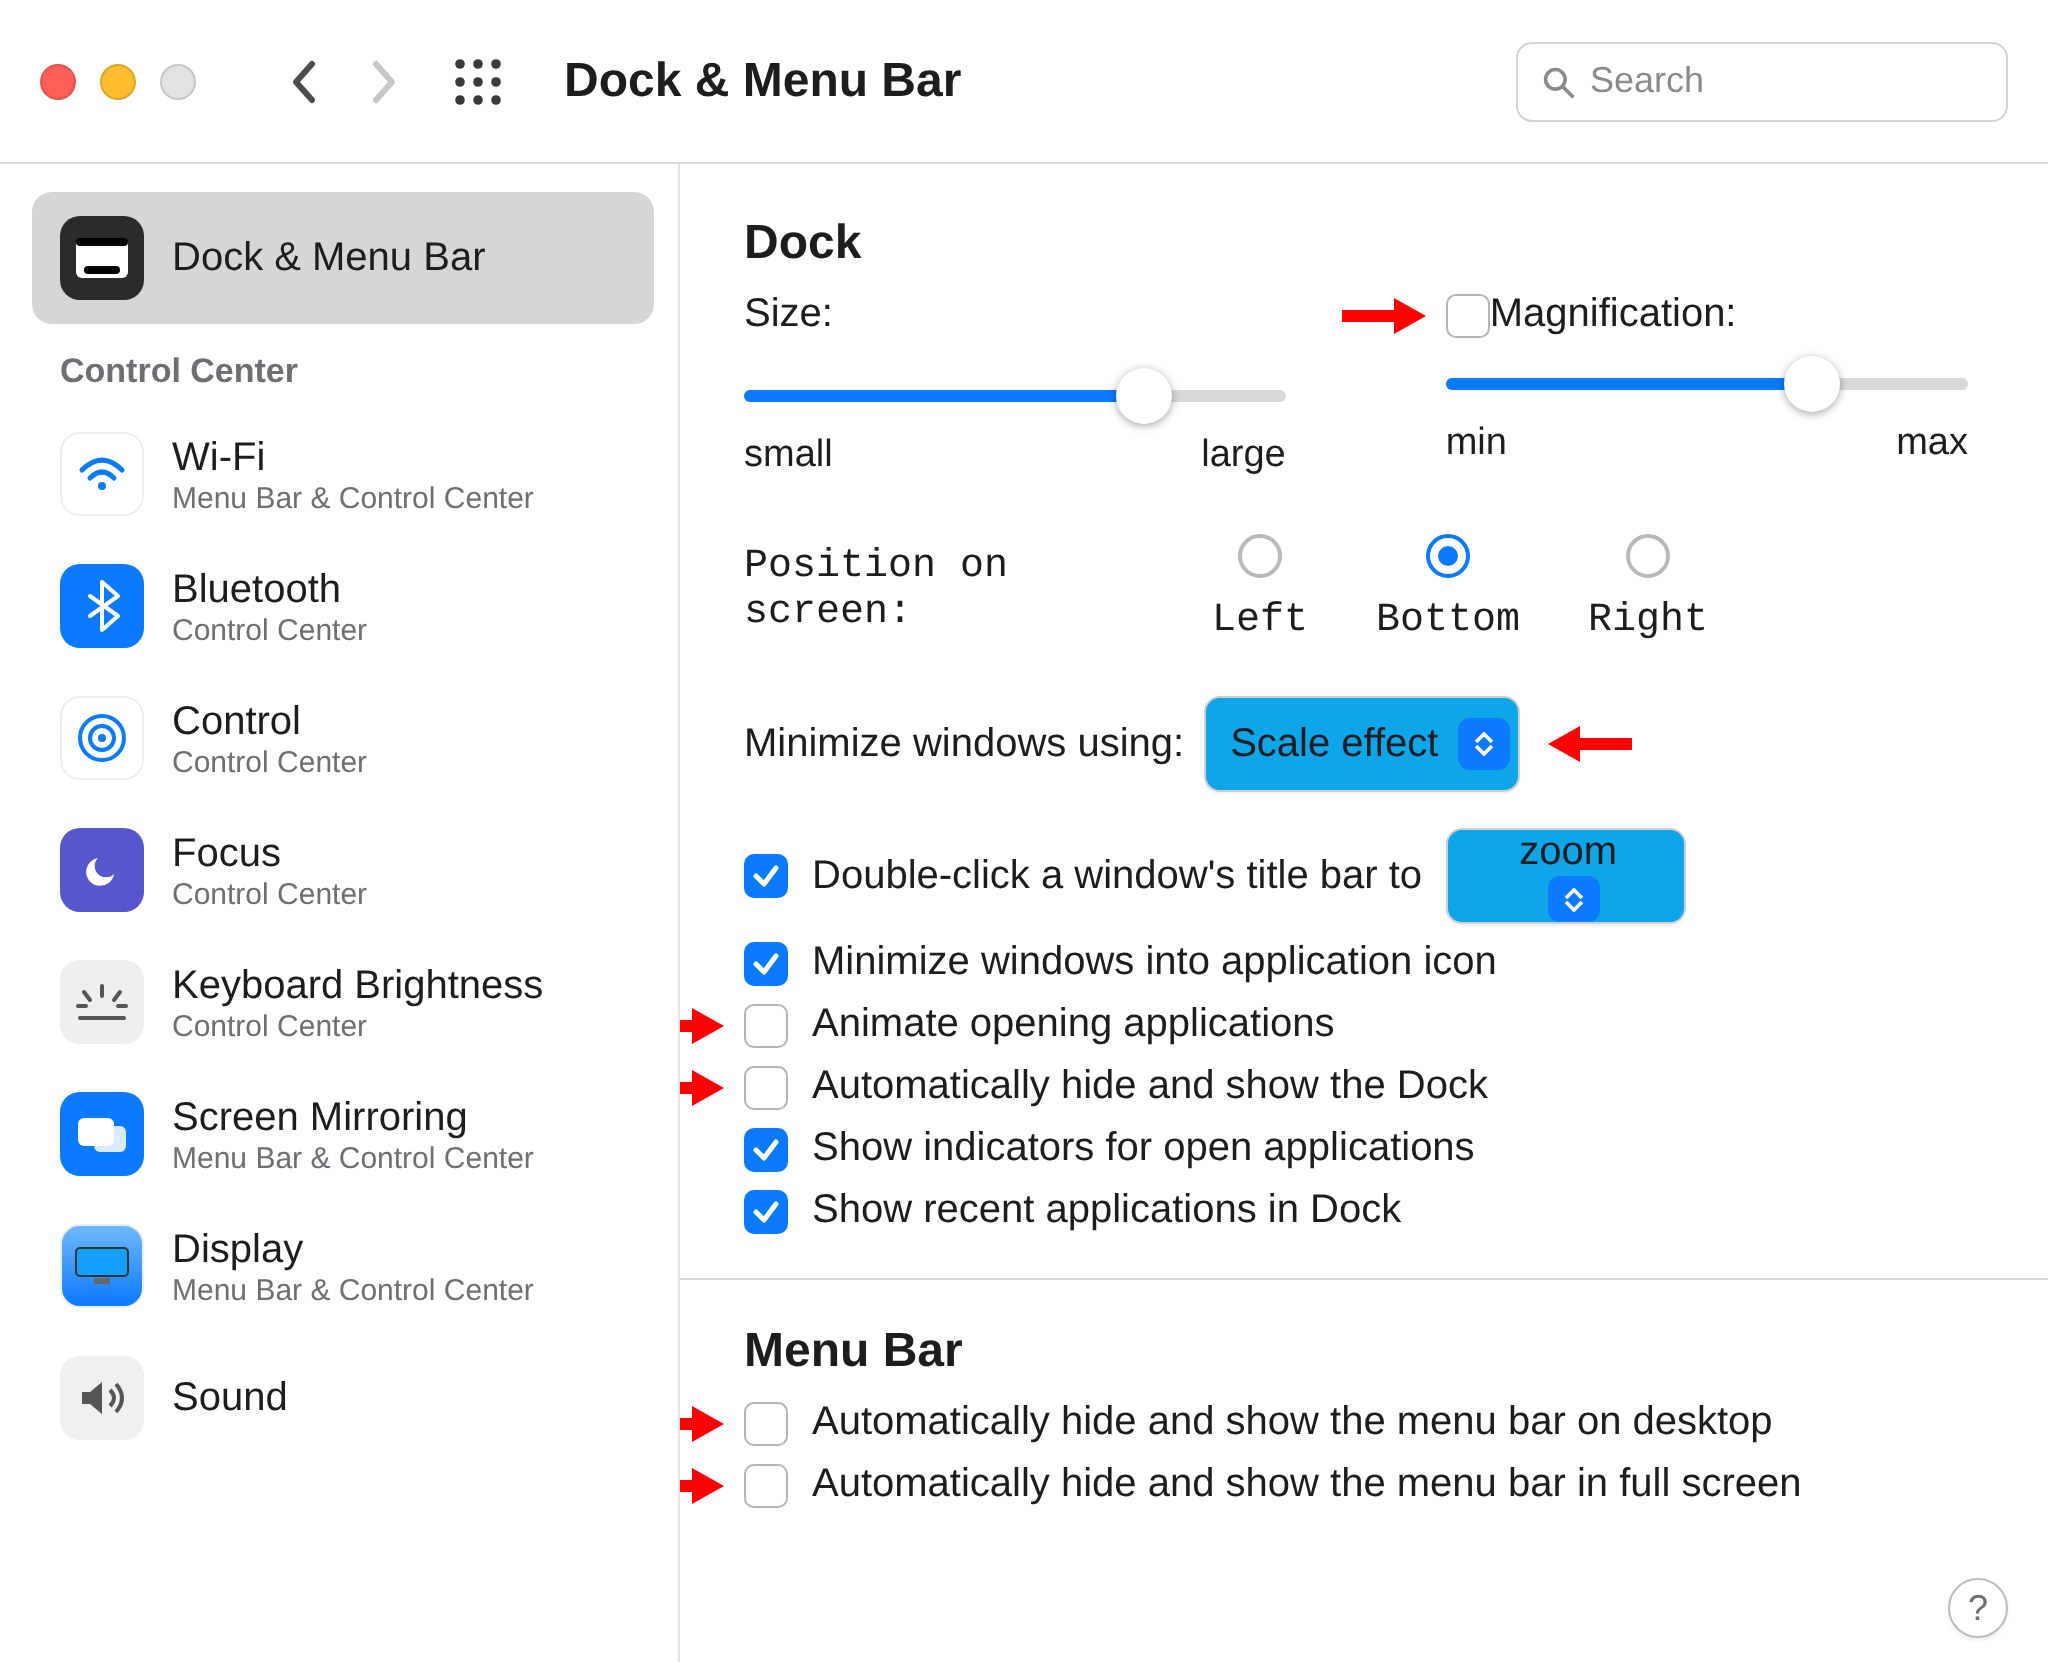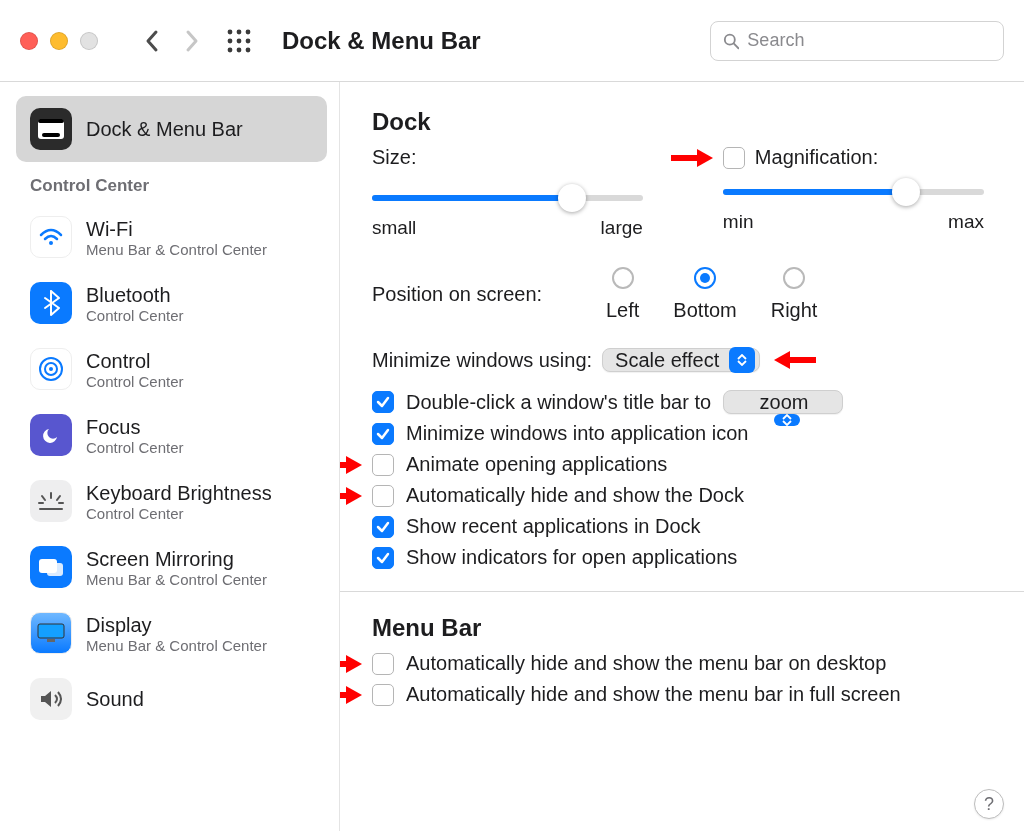--- a/index.html
+++ b/index.html
@@ -26,21 +26,21 @@
   .light.yellow{background:#febc2e;}
   .light.gray{background:#e2e2e2;}
   .nav-arrow{ width:26px; height:26px; display:flex;align-items:center;justify-content:center; color:#333;}
   .nav-arrow.disabled{color:#bcbcbc;}
   .grid-btn{ margin: 0 18px 0 10px; display:flex;align-items:center;justify-content:center;color:#3a3a3a;}
   .title{font-size:24px;font-weight:700;}
   .spacer{flex:1;}
   .search{
     display:flex;align-items:center;
     border:1px solid #d3d3d3;border-radius:8px;
-    height:40px; width:294px; padding:0 12px; gap:8px;
+    height:40px; width:246px; padding:0 12px; gap:8px;
     color:#8a8a8e;
     background:#fff;
   }
   .search input{border:none;outline:none;font-size:18px;background:transparent;color:#333;width:100%;}
   .search input::placeholder{color:#8a8a8e;}
   
   .main{display:flex;height:calc(831px - 82px);}
   .sidebar{
     width:340px;
     padding:14px 12px 0 16px;
@@ -64,51 +64,51 @@
   .content{flex:1;overflow-y:auto;padding:26px 40px 20px 32px;position:relative;}
   .section-title{font-size:24px;font-weight:700;margin-bottom:10px;}
   .row{display:flex;align-items:center;font-size:20px;margin-bottom:6px;gap:10px;position:relative;}
   .slider-wrap{position:relative;margin-top:8px;}
   .slider-track{height:6px;background:#d9d9d9;border-radius:3px;position:relative;width:100%;}
   .slider-fill{position:absolute;height:6px;background:#0a7aff;border-radius:3px;top:0;left:0;}
   .slider-thumb{position:absolute;width:28px;height:28px;background:#fff;border-radius:50%;top:-11px;box-shadow:0 1px 4px rgba(0,0,0,.35);}
   .slider-labels{display:flex;justify-content:space-between;font-size:19px;margin-top:16px;}
   .slider-col{display:flex;flex-direction:column;}
   .sliders-row{display:flex;gap:80px;margin-bottom:28px;align-items:flex-start;}
-  .pos-row{display:flex;align-items:center;gap:34px;font-size:20px;margin:18px 0 26px;}
+  .pos-row{display:flex;align-items:center;gap:34px;font-size:20px;margin:18px 0 26px;font-family:Liberation Mono, monospace;}
   .radio-stack{display:flex;flex-direction:column;align-items:center;gap:10px;}
   .radio{width:22px;height:22px;border-radius:50%;border:2px solid #b9b9b9;display:flex;align-items:center;justify-content:center;background:#fff;}
   .radio.checked{border-color:#0a7aff;}
   .radio.checked .dot{width:10px;height:10px;border-radius:50%;background:#0a7aff;}
   .checkbox{width:22px;height:22px;border-radius:5px;border:1px solid #b5b5b5;display:inline-flex;align-items:center;justify-content:center;background:#fff;flex-shrink:0;}
   .checkbox.checked{background:#0a7aff;border-color:#0a7aff;}
   .checkbox.checked svg{display:block;}
   .checkbox svg{display:none;}
   .check-row{display:flex;align-items:center;gap:12px;font-size:20px;margin:8px 0;position:relative;}
   .select{
     display:inline-flex;align-items:center;
-    border:1px solid #cfcfcf;border-radius:8px;height:24px;
-    padding:0 0 0 12px;background:#e5e5e5;
+    border:1px solid #cfcfcf;border-radius:8px;height:48px;
+    padding:0 0 0 12px;background:#0ea5e9;
     box-shadow:0 1px 1px rgba(0,0,0,.06);
   }
   .select .sel-text{font-size:20px;padding-right:10px;}
   .select .sel-arrows{
     width:26px;height:26px;background:#0a7aff;border-radius:6px;margin-right:4px;
     display:flex;flex-direction:column;align-items:center;justify-content:center;gap:0;
     color:#fff;
   }
   .hr{border:none;border-top:1px solid #d9d9d9;margin:22px -40px 22px -32px;}
   .help{
     position:fixed;right:20px;bottom:12px;width:30px;height:30px;
     border:1px solid #bcbcbc;border-radius:50%;display:flex;align-items:center;justify-content:center;
     font-size:18px;color:#6e6e73;background:#fff;box-shadow:0 1px 2px rgba(0,0,0,.08);
   }
   
   .arrow-ann{position:absolute;width:44px;height:22px;pointer-events:none;}
-  .mag-check-wrap{display:flex;align-items:center;gap:10px;margin-bottom:6px;position:relative;}
+  .mag-check-wrap{display:flex;align-items:center;margin-bottom:6px;position:relative;}
 </style>
 </head>
 <body>
 
 <div class="toolbar">
   <div class="traffic">
     <div class="light red"></div>
     <div class="light yellow"></div>
     <div class="light gray"></div>
   </div>
@@ -405,30 +405,30 @@
       <div class="checkbox"></div>
       <span>Automatically hide and show the Dock</span>
     </div>
 
     <div class="check-row">
       <div class="checkbox checked">
           <svg width="14" height="14" viewBox="0 0 14 14">
             <path d="M2 7 L6 11 L12 3" stroke="#fff" stroke-width="2.5" fill="none" stroke-linecap="round" stroke-linejoin="round"></path>
           </svg>
         </div>
-      <span>Show recent applications in Dock</span>
+      <span>Show indicators for open applications</span>
     </div>
 
     <div class="check-row">
       <div class="checkbox checked">
           <svg width="14" height="14" viewBox="0 0 14 14">
             <path d="M2 7 L6 11 L12 3" stroke="#fff" stroke-width="2.5" fill="none" stroke-linecap="round" stroke-linejoin="round"></path>
           </svg>
         </div>
-      <span>Show indicators for open applications</span>
+      <span>Show recent applications in Dock</span>
     </div>
 
     <hr class="hr">
 
     <div class="section-title">Menu Bar</div>
 
     <div class="check-row">
       <svg class="arrow-ann" style="left:-54px;top:1px;" viewBox="0 0 44 22">
           <line x1="2" y1="11" x2="30" y2="11" stroke="#ff0000" stroke-width="6"></line>
           <polygon points="28,2 44,11 28,20" fill="#ff0000"></polygon>

